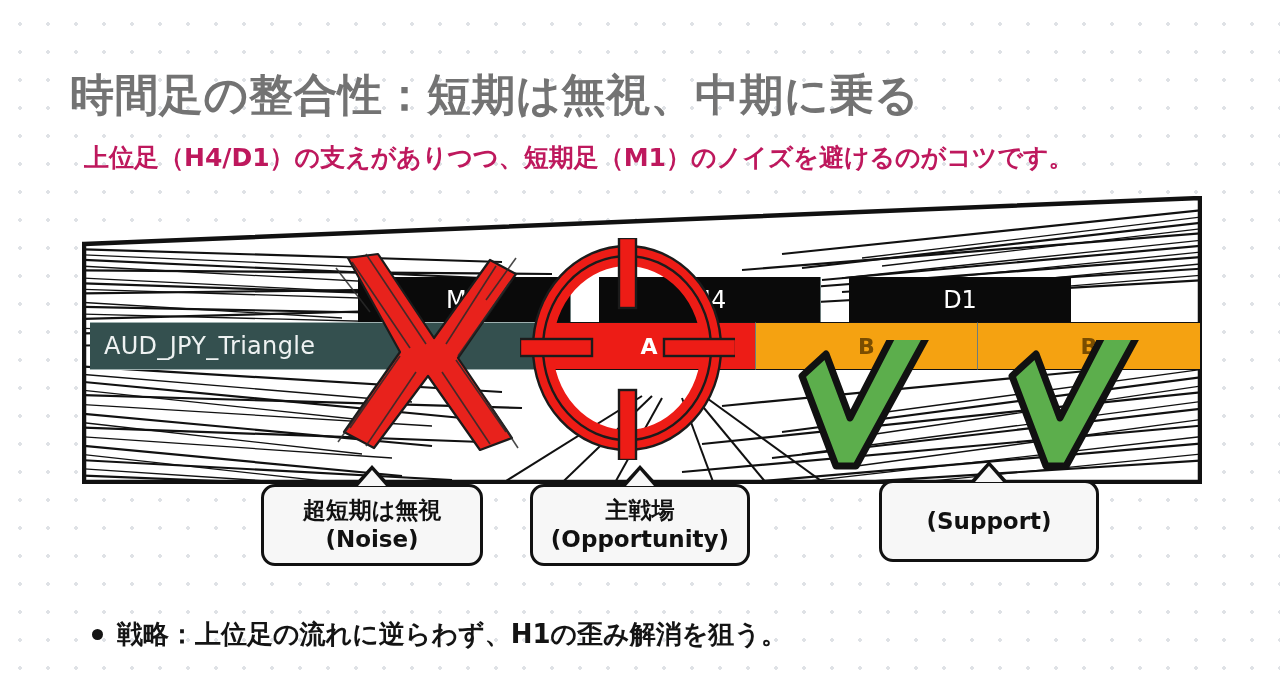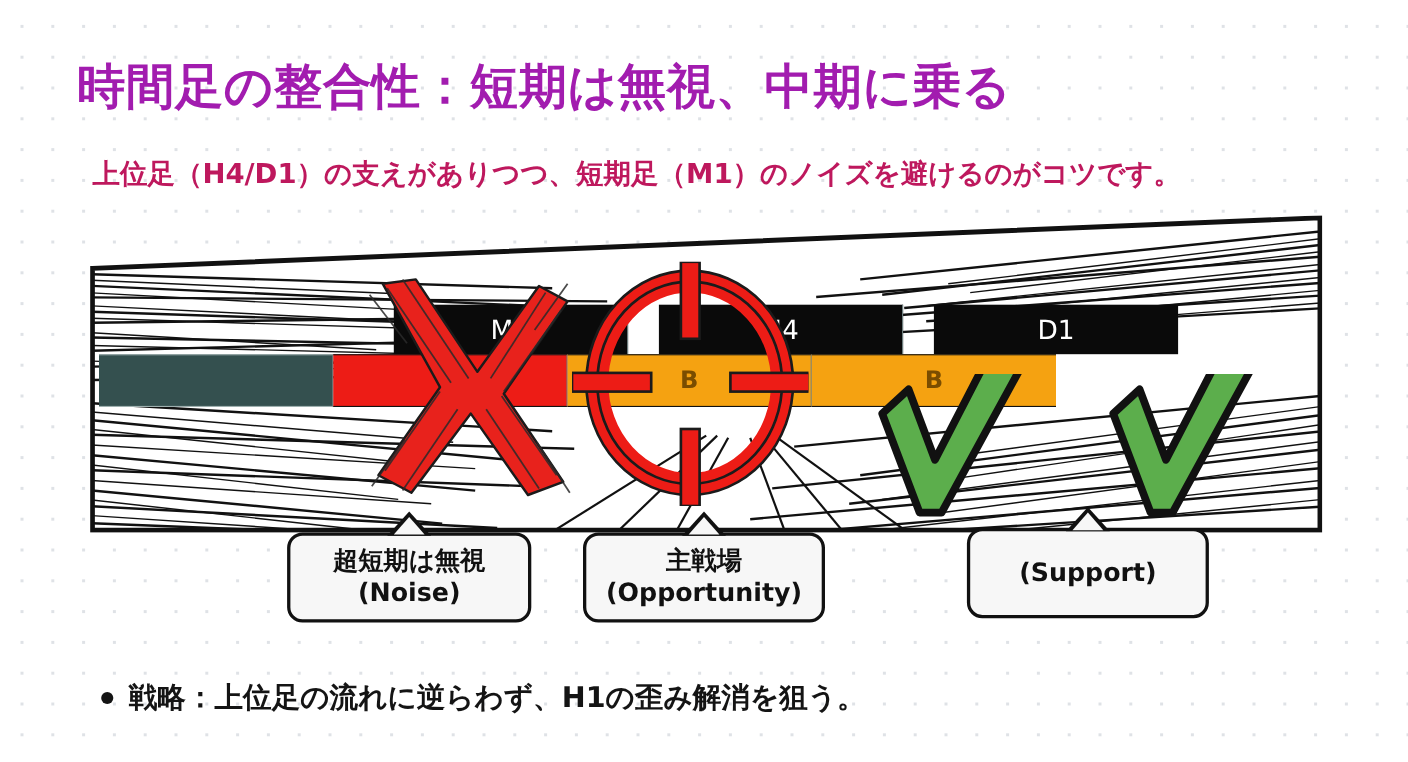--- a/index.html
+++ b/index.html
@@ -8,23 +8,23 @@
     background-color:#ffffff;
     background-image:radial-gradient(#dfe2e6 1.6px, transparent 1.7px);
     background-size:28px 28px;
     background-position:6px 10px;
     font-family:"Liberation Sans","DejaVu Sans",sans-serif;
     color:#151515;
   }
 
   
   #title{
-    position:absolute; left:70px; top:50px; width:1100px;
+    position:absolute; left:70px; top:66px; width:1100px;
     font-size:44px; font-weight:bold; letter-spacing:0.5px;
-    color:#a21caf; white-space:nowrap;
+    color:#737373; white-space:nowrap;
     font-family:"DejaVu Sans","Liberation Sans",sans-serif;
   }
   #subtitle{
     position:absolute; left:84px; top:140px; width:1110px;
     font-size:25px; font-weight:bold; line-height:1.45;
     color:#be185d;
     font-family:"DejaVu Sans","Liberation Sans",sans-serif;
   }
 
   
@@ -225,20 +225,21 @@
 </div>
 
 <div id="matrix">
   <div class="mx-row mx-head">
     <div class="cell corner"></div>
     <div class="cell hdr" style="width:213px">M1</div>
     <div class="cell hdr" style="width:222px">H4</div>
     <div class="cell hdr" style="width:222px">D1</div>
   </div>
   <div class="mx-row">
+    <div class="cell rowlabel">AUD_JPY_Triangle</div>
     <div class="cell grade g-none" style="width:213px"></div>
     <div class="cell grade g-a" style="width:213px">A</div>
     <div class="cell grade g-b" style="width:222px">B</div>
     <div class="cell grade g-b" style="width:222px">B</div>
   </div>
 </div>
 
 <svg class="mark" id="x-mark" viewBox="0 0 190 200" xmlns="http://www.w3.org/2000/svg">
   <g fill="#E8221C" stroke="#1b1b1b" stroke-width="2.2" stroke-linejoin="round">
     <polygon points="18,6 48,2 104,86 160,8 186,22 128,106 182,186 150,198 98,124 44,196 14,180 70,100"></polygon>

